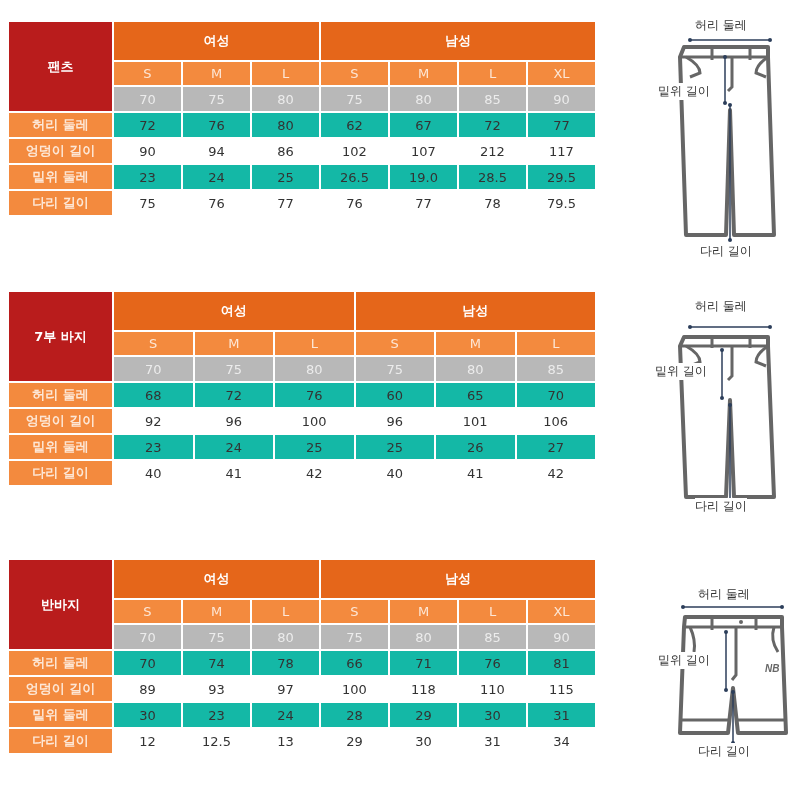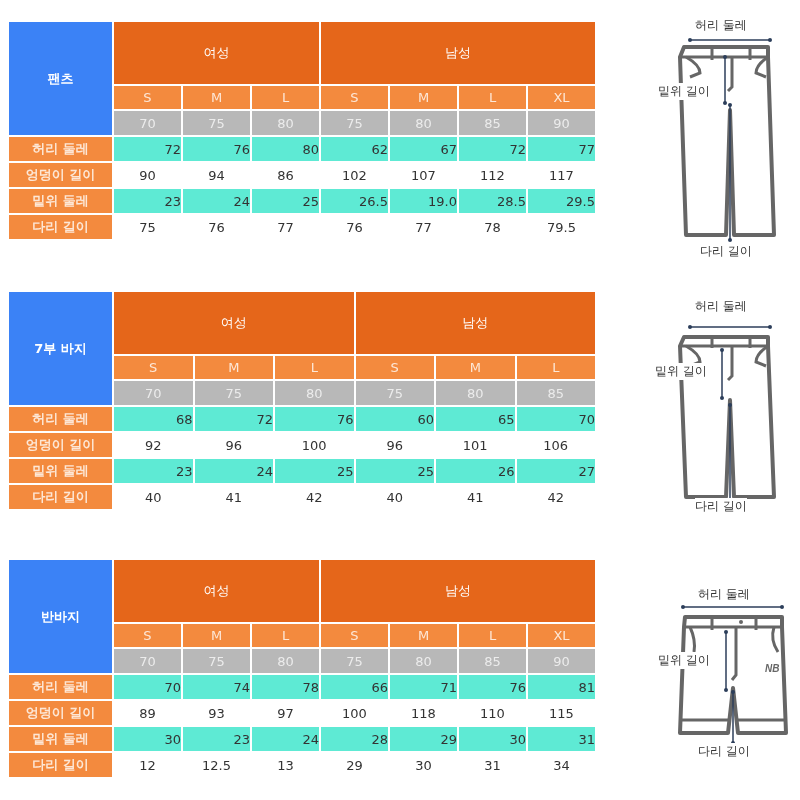--- a/index.html
+++ b/index.html
@@ -1,26 +1,26 @@
 <!DOCTYPE html>
 <html><head>
 <meta charset="utf-8">
 <style>
   html, body { margin:0; padding:0; background:#ffffff; }
   body { width:800px; height:800px; position:relative; overflow:hidden;
          font-family: "DejaVu Sans", "Liberation Sans", sans-serif; }
   .size-table { position:absolute; left:7px; border-collapse:separate; border-spacing:2px 2px; table-layout:fixed; }
   .size-table td { padding:0; text-align:center; vertical-align:middle; font-size:13px; }
-  .corner { background:#3b82f6; color:#fff; font-size:12px; font-weight:bold; }
-  .gender { background:#e5661a; color:#fff; font-size:12px; font-weight:normal; height:62px; }
+  .corner { background:#b91c1c; color:#fff; font-size:12px; font-weight:bold; }
+  .gender { background:#e5661a; color:#fff; font-size:12px; font-weight:bold; height:38px; }
   .size { background:#f38a3e; color:#fde7d6; font-size:12px; height:23px; }
   .inch { background:#b8b8b8; color:#ececec; font-size:12px; height:24px; }
   .rowlabel { background:#f38a3e; color:#fde7d6; font-size:12px; font-weight:bold; height:24px; }
   .val { color:#333; height:24px; }
-  .row-odd .val { background:#5eead4;text-align:right; }
+  .row-odd .val { background:#14b8a6; }
   .row-even .val { background:#ffffff; }
   .diagram { position:absolute; width:150px; }
   .diagram .lbl { position:absolute; font-size:12px; color:#333; white-space:nowrap; background:#fff; }
   .diagram svg { position:absolute; left:0; top:0; }
 </style>
 </head>
 <body>
 
 <table class="size-table" style="top:20px; width:590px;">
   <colgroup>
@@ -67,21 +67,21 @@
     <td class="val">72</td>
     <td class="val">77</td>
   </tr>
   <tr class="row-even">
     <td class="rowlabel">엉덩이 길이</td>
     <td class="val">90</td>
     <td class="val">94</td>
     <td class="val">86</td>
     <td class="val">102</td>
     <td class="val">107</td>
-    <td class="val">112</td>
+    <td class="val">212</td>
     <td class="val">117</td>
   </tr>
   <tr class="row-odd">
     <td class="rowlabel">밑위 둘레</td>
     <td class="val">23</td>
     <td class="val">24</td>
     <td class="val">25</td>
     <td class="val">26.5</td>
     <td class="val">19.0</td>
     <td class="val">28.5</td>

